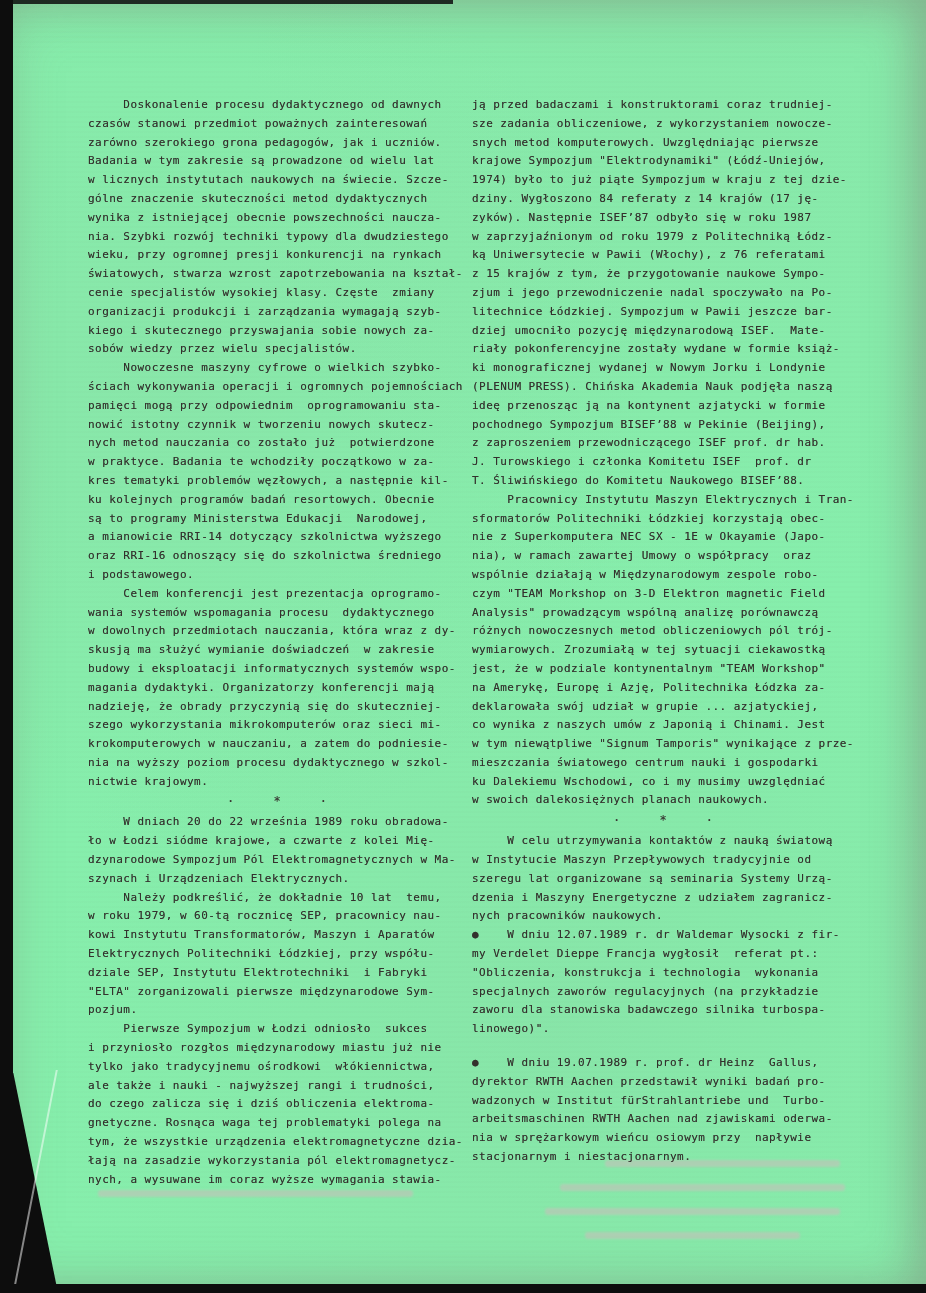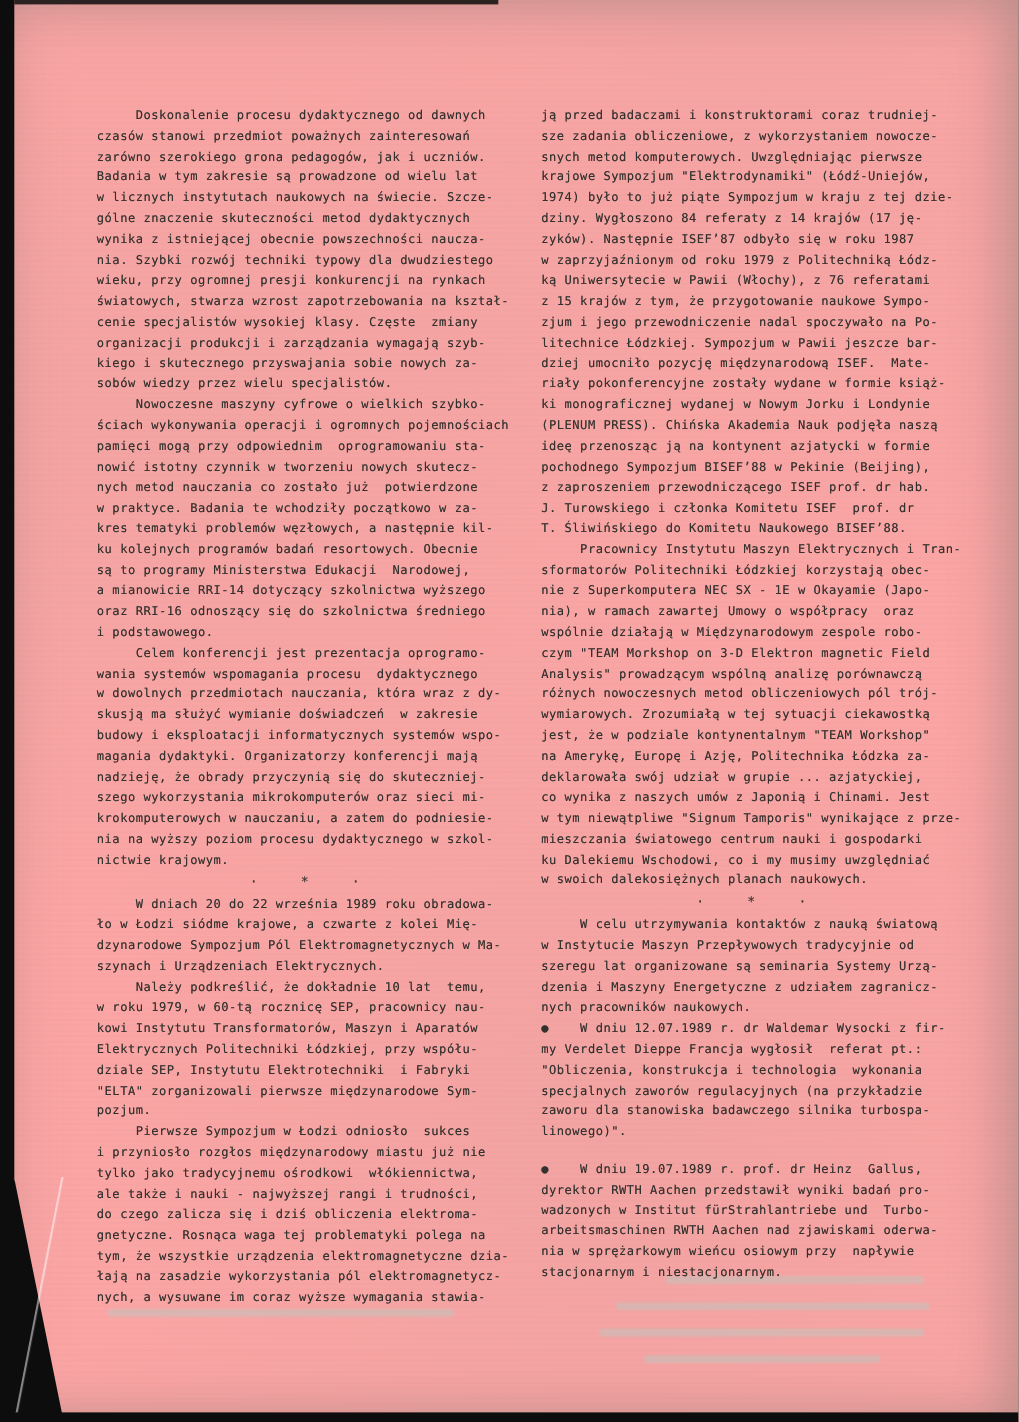--- a/index.html
+++ b/index.html
@@ -1,39 +1,39 @@
 <!DOCTYPE html>
 <html><head>
 <meta charset="utf-8">
 <style>
   html,body{margin:0;padding:0;background:#777;}
   .page{
     position:relative;
     width:926px;height:1293px;
-    background:#fca5a5;
+    background:#86efac;
     overflow:hidden;
     font-family:"DejaVu Sans Mono","Liberation Mono",monospace;
     box-shadow:inset 0 0 60px rgba(120,115,105,.35), inset -14px 0 40px rgba(130,125,115,.25);
   }
   .grain{
     position:absolute;inset:0;pointer-events:none;
     background:
       radial-gradient(circle at 20% 30%, rgba(160,153,142,.10), transparent 40%),
       radial-gradient(circle at 75% 12%, rgba(160,153,142,.08), transparent 35%),
       radial-gradient(circle at 60% 80%, rgba(150,144,134,.10), transparent 45%),
       repeating-linear-gradient(0deg, rgba(120,114,104,.025) 0 2px, transparent 2px 5px);
   }
   .col{
     position:absolute;top:96px;
     font-size:11px;line-height:18.8px;letter-spacing:.45px;
     color:#33312d;white-space:pre;
     text-shadow:0 0 .6px rgba(51,49,45,.55);
   }
   .col-left{left:88px;width:380px;}
-  .col-right{left:492px;width:384px;}
+  .col-right{left:472px;width:384px;}
   .line{height:18.8px;}
   .separator{
     text-align:center;height:22px;line-height:20px;
     letter-spacing:16px;font-size:12px;color:#3a3833;
     padding-left:14px;
   }
   .edge-left{position:absolute;left:0;top:0;width:13px;height:100%;background:#0d0d0d;}
   .edge-corner{
     position:absolute;left:0;bottom:0;width:58px;height:220px;background:#0d0d0d;
     clip-path:polygon(0 0, 23% 0, 100% 100%, 0 100%);

